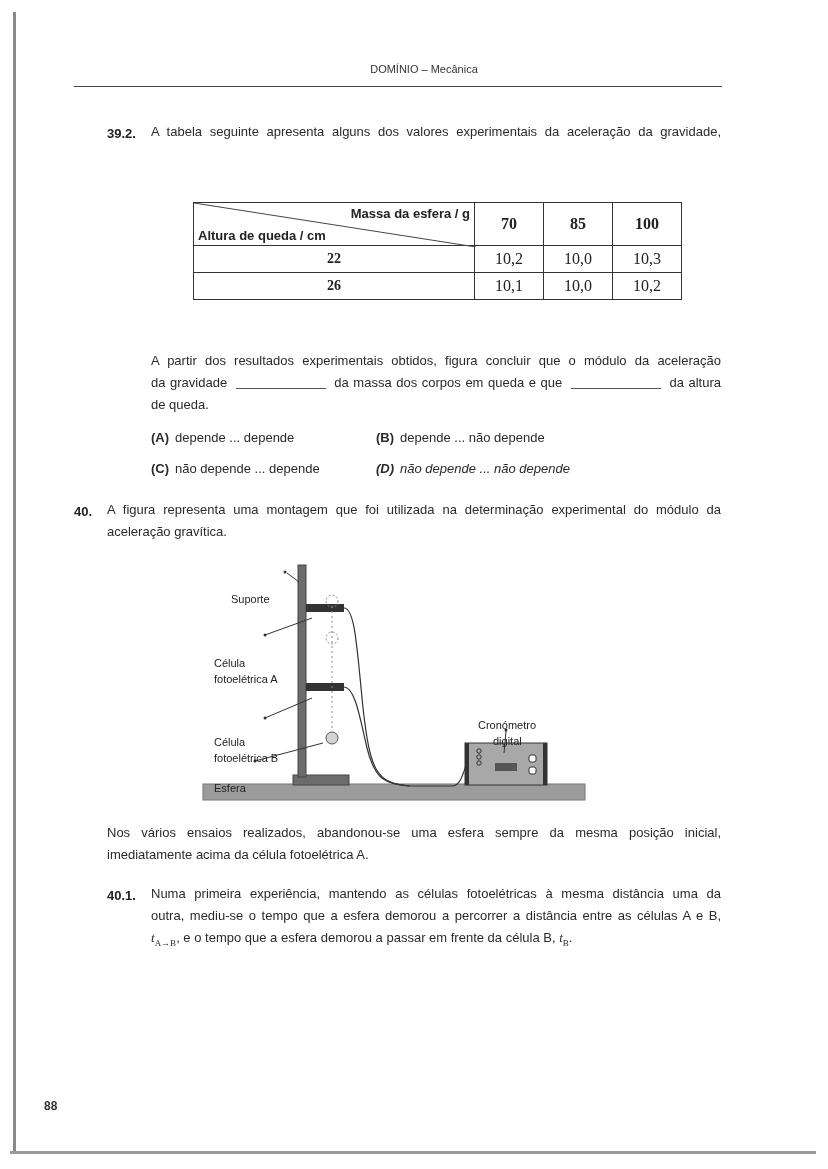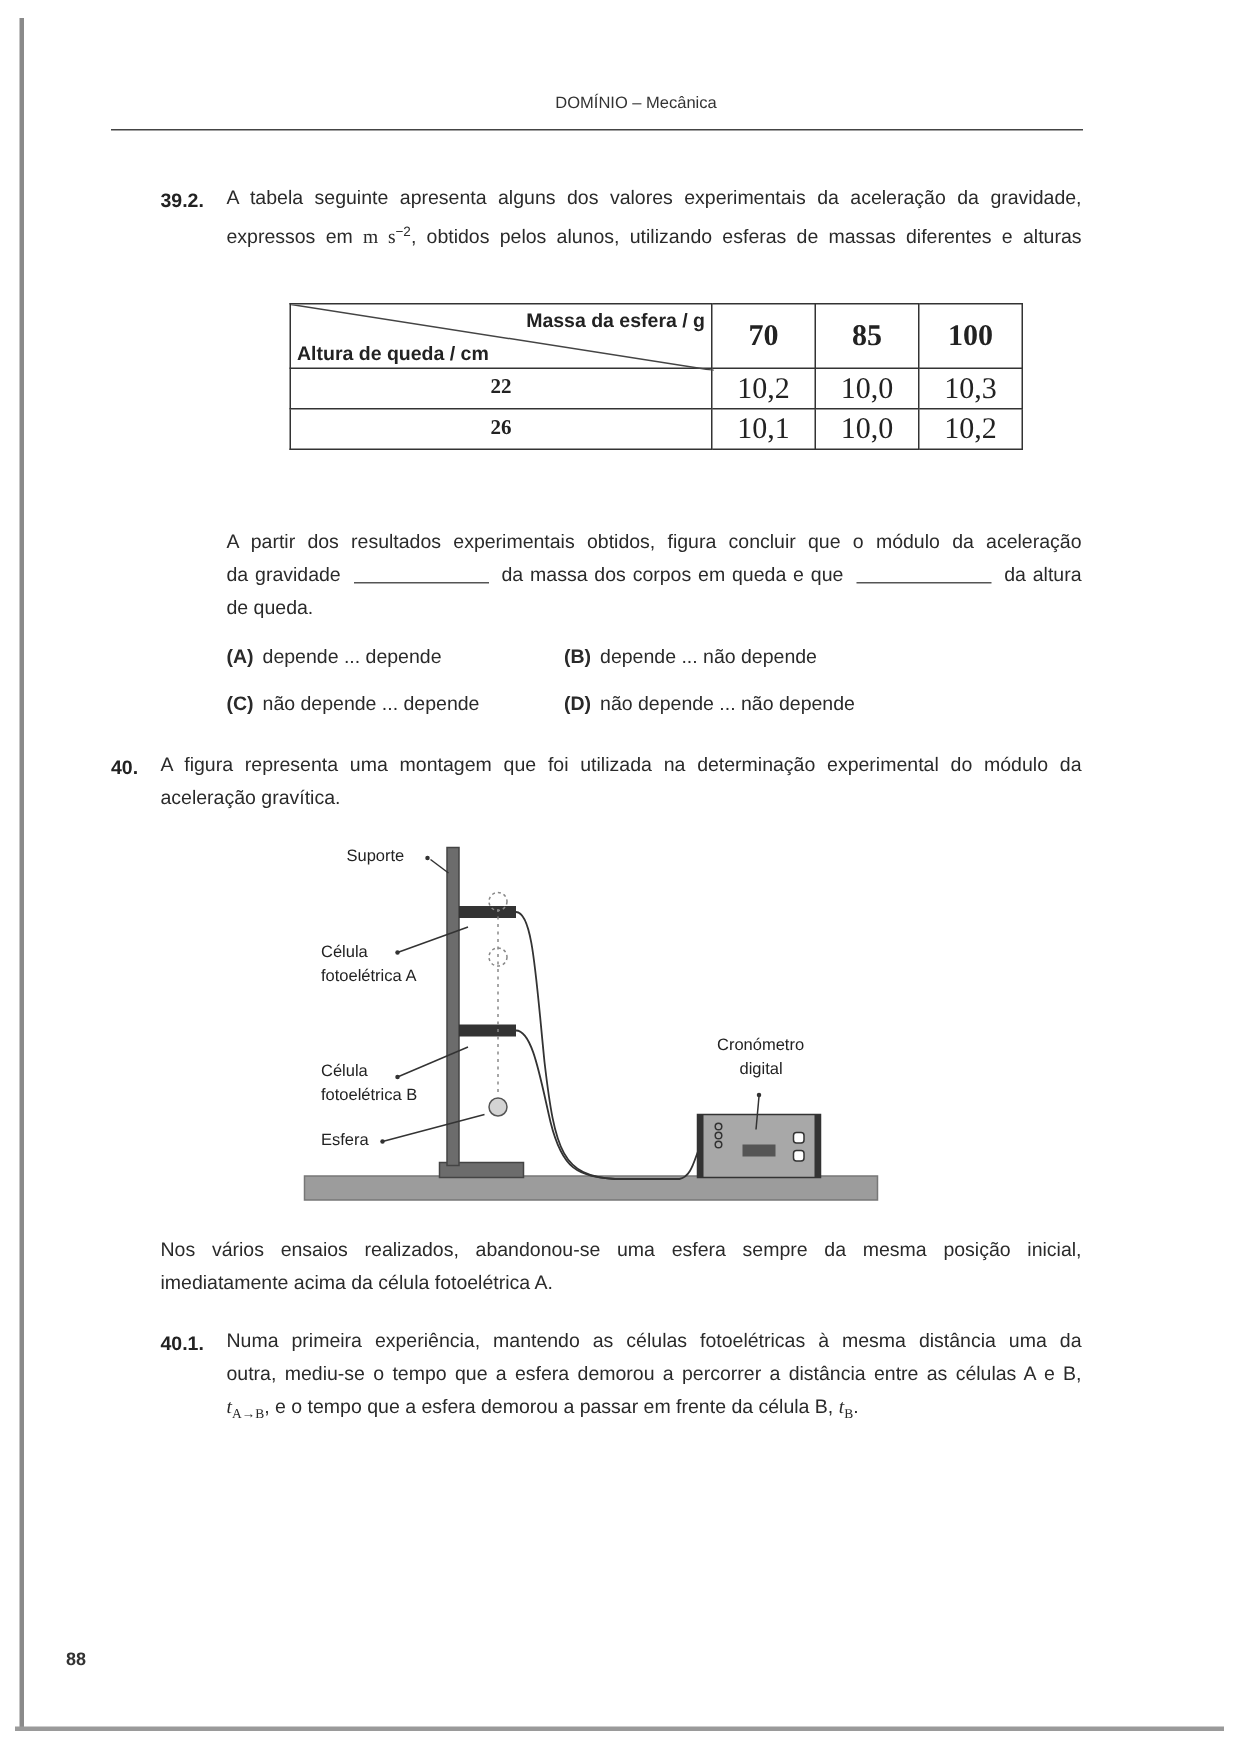--- a/index.html
+++ b/index.html
@@ -21,47 +21,46 @@
   .blank { display: inline-block; width: 90px; border-bottom: 1px solid #555; margin: 0 4px; vertical-align: -2px; }
 
   table.data {
     position: absolute; left: 193px; top: 202px; border-collapse: collapse;
     font-size: 13px; color: #222;
   }
   table.data td { border: 1px solid #333; text-align: center; height: 26px; padding: 0; }
   table.data td.hdr { height: 42px; font-weight: bold; font-family: "Liberation Serif", serif; font-size: 15px; }
   table.data td.corner { width: 280px; position: relative; height: 42px; }
   table.data td.rowh { font-weight: bold; font-family: "Liberation Serif", serif; font-size: 14px; }
-  table.data td.val { font-family: "Liberation Serif", serif; font-size: 20px; width: 68px; }
+  table.data td.val { font-family: "Liberation Serif", serif; font-size: 16px; width: 68px; }
   .corner .top { position: absolute; right: 4px; top: 3px; font-weight: bold; font-size: 13px; }
   .corner .bot { position: absolute; left: 4px; bottom: 2px; font-weight: bold; font-size: 13px; }
   .corner svg { position: absolute; left: 0; top: 0; }
 
   .options { position: absolute; left: 151px; font-size: 13px; }
   .opt { position: absolute; white-space: nowrap; }
   .opt b { margin-right: 6px; }
 
   .figure { position: absolute; left: 195px; top: 558px; width: 400px; height: 245px; }
   .figure svg { position: absolute; left: 0; top: 0; }
-  .flabel { position: absolute; font-size: 11px; color: #222; line-height: 15px; white-space: nowrap; }
+  .flabel { position: absolute; font-size: 11px; color: #222; line-height: 15px; white-space: nowrap; margin-top: 28px; }
   .page-num { position: absolute; left: 44px; top: 1099px; font-size: 12px; font-weight: bold; color: #333; }
 </style>
 </head>
 <body>
 
 <div class="left-rule"></div>
 <div class="bottom-rule"></div>
 
 <div class="header">DOMÍNIO – Mecânica</div>
 <div class="header-rule"></div>
 
 <div class="q-num" style="left:107px; top:126px;">39.2.</div>
 <div class="para" style="left:151px; top:121px; width:570px;">
   <span class="jl">A tabela seguinte apresenta alguns dos valores experimentais da aceleração da gravidade,</span>
-  <span class="jl"><span>expressos em</span> <span class="serif">m s</span><sup>−2</sup>, <span>obtidos pelos alunos, utilizando esferas de massas diferentes e alturas</span></span>
 </div>
 
 <table class="data">
   <tbody>
       <tr>
     <td class="corner">
       <svg width="282" height="44">
             <line x1="0" y1="0" x2="282" y2="44" stroke="#444" stroke-width="1"></line>
           </svg>
       <span class="top">Massa da esfera / g</span>
@@ -89,21 +88,21 @@
 <div class="para" style="left:151px; top:350px; width:570px;">
   <span class="jl">A partir dos resultados experimentais obtidos, figura concluir que o módulo da aceleração</span>
   <span class="jl"><span>da gravidade</span> <span class="blank"></span> <span>da massa dos corpos em queda e que</span> <span class="blank"></span> <span>da altura</span></span>
   <span class="line">de queda.</span>
 </div>
 
 <div class="options" style="top:430px;">
   <div class="opt" style="left:0; top:0;"><b>(A)</b><span>depende ... depende</span></div>
   <div class="opt" style="left:225px; top:0;"><b>(B)</b><span>depende ... não depende</span></div>
   <div class="opt" style="left:0; top:31px;"><b>(C)</b><span>não depende ... depende</span></div>
-  <div class="opt" style="left:225px; top:31px;"><b>(D)</b><span>não depende ... não depende</span></div>
+  <div class="opt" style="left:225px; top:31px;font-style:italic;"><b>(D)</b><span>não depende ... não depende</span></div>
 </div>
 
 <div class="q-num" style="left:74px; top:504px;">40.</div>
 <div class="para" style="left:107px; top:499px; width:614px;">
   <span class="jl">A figura representa uma montagem que foi utilizada na determinação experimental do módulo da</span>
   <span class="line">aceleração gravítica.</span>
 </div>
 
 <div class="figure">
   <svg width="400" height="245" viewBox="0 0 400 245">

